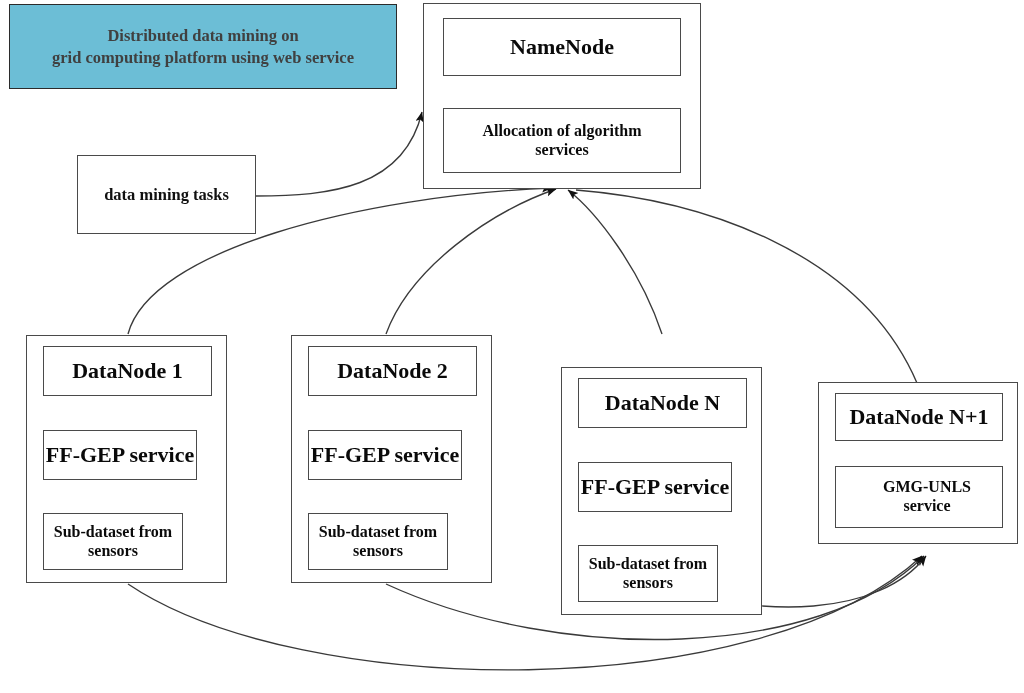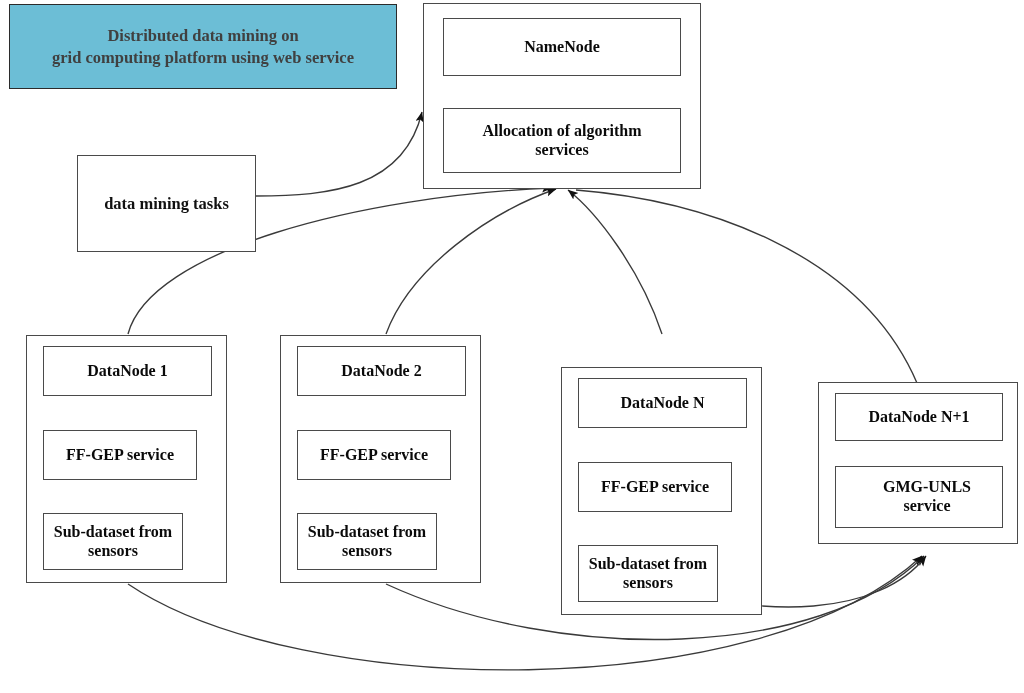--- a/index.html
+++ b/index.html
@@ -43,21 +43,21 @@
   .inner-box {
     position: absolute;
     box-sizing: border-box;
     border: 1.4px solid #4a4a4a;
     background: #ffffff;
     display: flex;
     align-items: center;
     justify-content: center;
     text-align: center;
     font-weight: bold;
-    font-size: 16px;
+    font-size: 22px;
     line-height: 1.18;
     color: #0a0a0a;
   }
 
   
   #title-banner {
     position: absolute;
     left: 9px;
     top: 4px;
     width: 388px;
@@ -73,21 +73,21 @@
     line-height: 1.28;
     color: #404040;
     padding: 0 8px;
   }
 
   
   #tasks-box {
     left: 77px;
     top: 155px;
     width: 179px;
-    height: 97px;
+    height: 79px;
     font-weight: bold;
     font-size: 16.5px;
     border: 1.6px solid #4a4a4a;
   }
 
   
   #namenode-container {
     left: 423px;
     top: 3px;
     width: 278px;
@@ -96,21 +96,21 @@
   #namenode-title-box   { left: 19px; top: 14px;  width: 238px; height: 58px; }
   #namenode-alloc-box   { left: 19px; top: 104px; width: 238px; height: 65px; font-size: 16px; }
 
   
   .datanode {
     width: 201px;
     height: 248px;
     top: 335px;
   }
   #datanode-1 { left: 26px; }
-  #datanode-2 { left: 280px; padding-left: 13px; }
+  #datanode-2 { left: 291px; padding-left: 13px; }
   #datanode-n { left: 561px; margin-top: 32px; }
 
   .dn-title  { left: 16px; top: 10px;  width: 169px; height: 50px; }
   .dn-svc    { left: 16px; top: 94px;  width: 154px; height: 50px; }
   .dn-data   { left: 16px; top: 177px; width: 140px; height: 57px; font-size: 16px; }
 
   
   #datanode-np1 {
     left: 818px;
     top: 382px;

